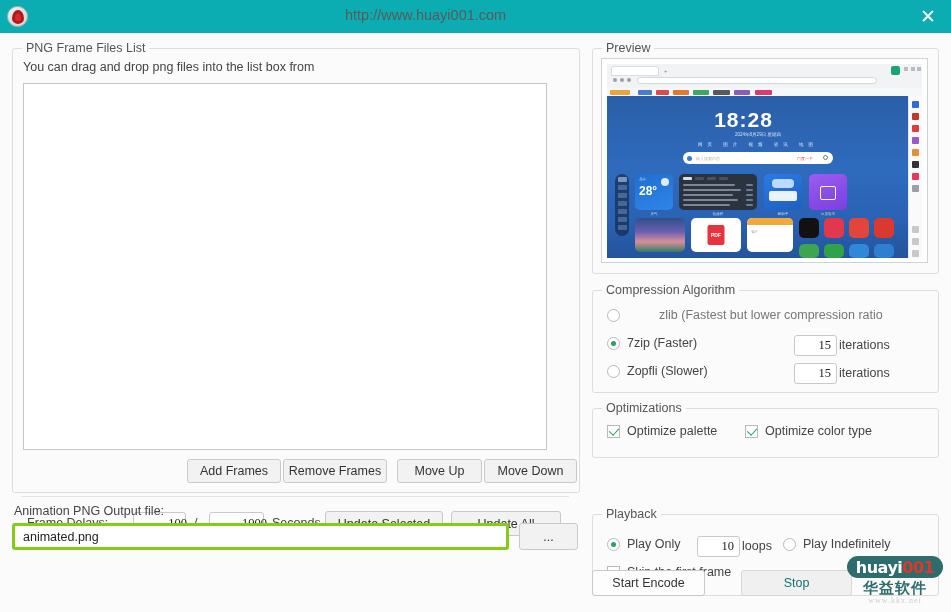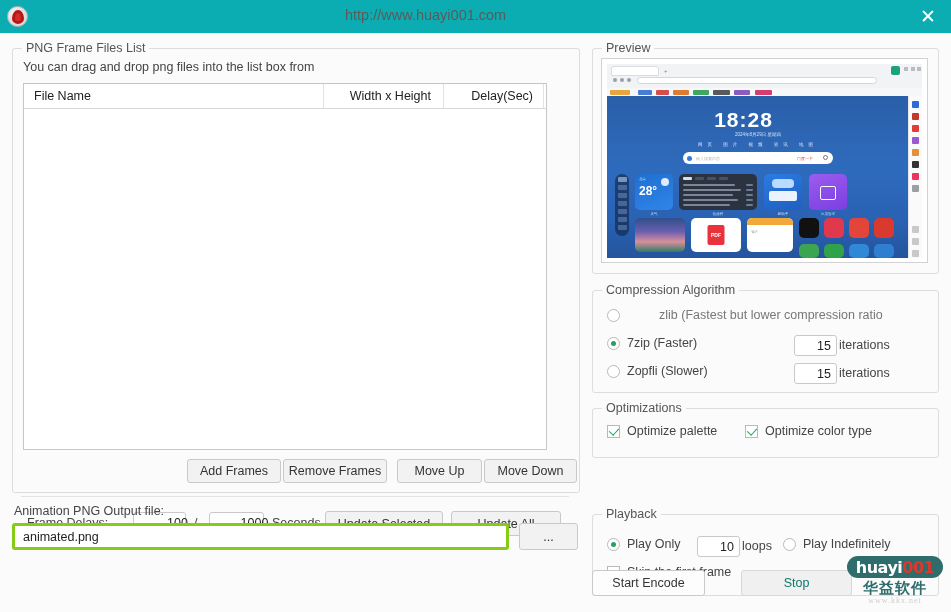--- a/index.html
+++ b/index.html
@@ -52,21 +52,21 @@
   .btn{position:absolute;height:24px;background:#f2f2f2;border:1px solid #c9c9c9;border-radius:3px;
     font-size:12.5px;color:#333;display:flex;align-items:center;justify-content:center;cursor:pointer;
     font-family:inherit;box-sizing:border-box;}
   .btn.dis{color:#0f766e;background:#f0f0f0;border-color:#d8d8d8;cursor:default;margin-left:28px;}
   .btn.plain{background:#fdfdfd;}
 
   .sep{position:absolute;left:8px;top:447px;width:548px;height:1px;background:#e4e4e4;}
   .delayrow{position:absolute;left:10px;top:462px;width:545px;height:26px;}
   .lbl{font-size:12.5px;color:#444;}
   .tinput{height:22px;border:1px solid #c9c9c9;border-radius:3px;background:#fff;
-    font-size:12.5px;color:#222;text-align:center;box-sizing:border-box;font-family:Liberation Sans, sans-serif;
+    font-size:12.5px;color:#222;text-align:center;box-sizing:border-box;font-family:Liberation Serif, serif;
     display:flex;align-items:center;justify-content:center;padding-left:36px;}
 
   
   .outlabel{position:absolute;left:14px;top:504px;font-size:12.5px;color:#444;}
   .outinput{position:absolute;left:12px;top:523px;width:497px;height:27px;background:#fff;
     border:3px solid #84cc16;border-radius:3px;display:flex;align-items:center;padding-left:8px;
     box-sizing:border-box;font-size:12.5px;color:#222;}
   .browse{position:absolute;left:519px;top:523px;width:59px;height:27px;}
 
   
@@ -150,25 +150,20 @@
     <div class="app-icon"></div>
     <div class="app-url">http://www.huayi001.com</div>
     <div class="close-btn">✕</div>
   </div>
 
   <div class="group" id="files-group">
     <div class="glabel">PNG Frame Files List</div>
     <div class="hint">You can drag and drop png files into the list box from</div>
 
     <div class="listbox">
-      <div class="lb-head">
-        <div class="col col-name">File Name</div>
-        <div class="col col-wh">Width x Height</div>
-        <div class="col col-delay">Delay(Sec)</div>
-      </div>
     </div>
 
     <div class="btnrow">
       <div class="btn" style="left:164px;width:94px;">Add Frames</div>
       <div class="btn" style="left:260px;width:104px;">Remove Frames</div>
       <div class="btn" style="left:374px;width:85px;">Move Up</div>
       <div class="btn" style="left:461px;width:93px;">Move Down</div>
     </div>
 
     <div class="sep"></div>

